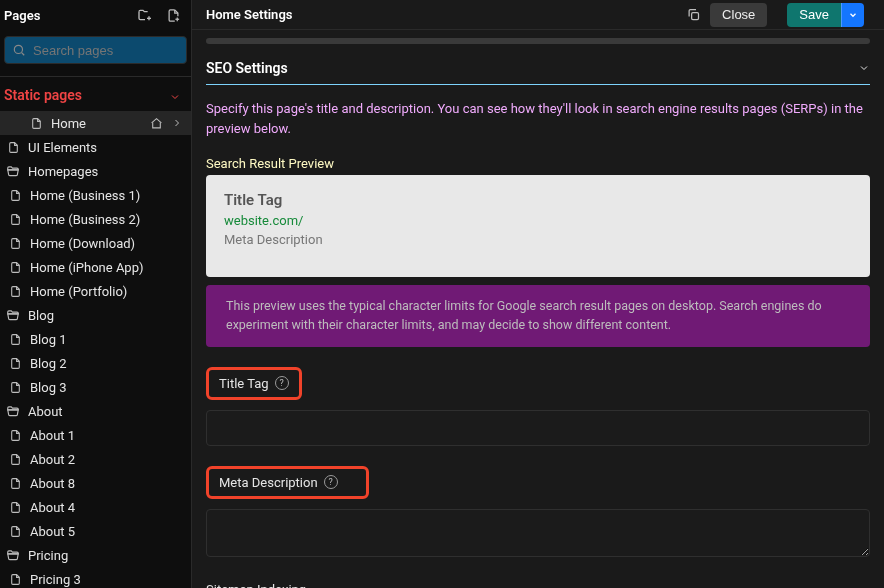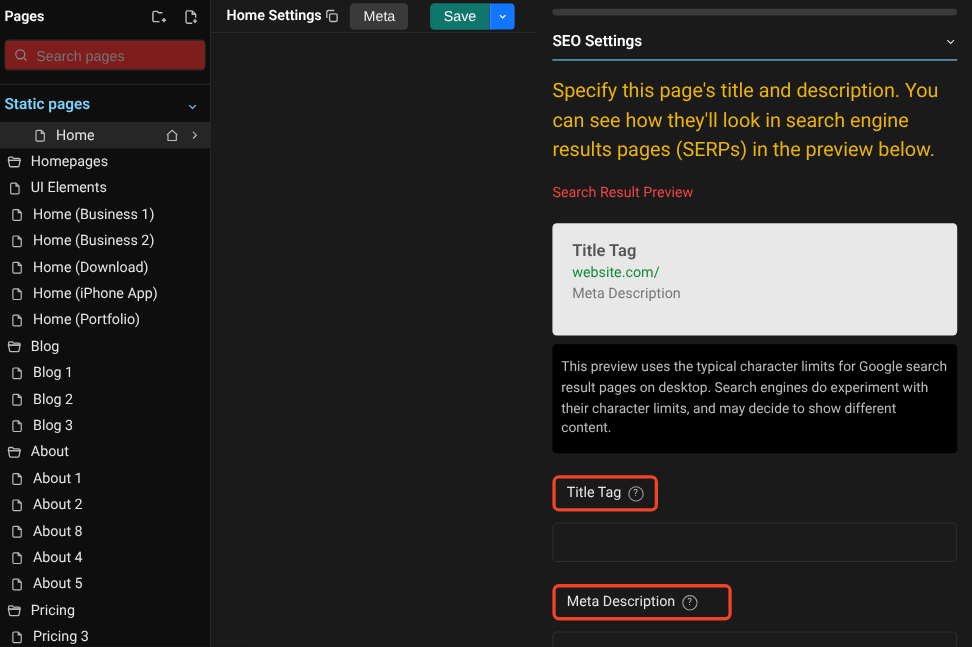--- a/index.html
+++ b/index.html
@@ -33,35 +33,35 @@
   .sidebar-header .title {
     font-weight: 600;
     font-size: 13px;
     color: #fff;
   }
   .header-icons { display: flex; gap: 12px; }
   .icon-btn { width: 16px; height: 16px; display:flex; align-items:center; justify-content:center; cursor:pointer; color:#bdbdbd; }
   .search-wrap { padding: 6px 4px; }
   .search-input {
     width: 100%; height: 28px;
-    background: #7f1d1d;
+    background: #0c4a6e;
     border: 1px solid #2b2b2b;
     border-radius: 4px;
     color: #ccc;
     padding: 0 8px 0 28px;
     font-size: 13px;
     outline: none;
   }
   .search-box { position: relative; }
   .search-box .s-icon { position:absolute; left:8px; top:50%; transform:translateY(-50%); color:#888; }
   .section-hr { height:1px; background:#2a2a2a; margin:6px 0 0; }
   .section-heading {
     display:flex; align-items:flex-end; justify-content:space-between;
     padding: 10px 10px 8px 4px;
-    font-weight:600; font-size:14px; color:#7dd3fc;
+    font-weight:600; font-size:14px; color:#ef4444;
   }
   .tree { flex:1; overflow-y:auto; overflow-x:hidden; padding-bottom:8px;}
   .row {
     display:flex; align-items:center; gap:8px;
     height:24px; padding:0 8px; color:#e5e5e5;
     cursor:pointer; border-radius:0;
   }
   .row.lvl0 { padding-left: 6px; }
   .row.lvl1 { } 
   .row.selected { background:#262626;padding-left:29px; }
@@ -69,21 +69,21 @@
   .row .label { flex:1; white-space:nowrap; overflow:hidden; text-overflow:ellipsis; font-size:13px; }
   .row .trailing { display:flex; gap:8px; color:#bdbdbd; }
   .row.folder .icon { color:#bdbdbd; }
   .row.group { padding-left:6px; }
   .tree::-webkit-scrollbar { width: 8px; }
   .tree::-webkit-scrollbar-thumb { background:#2e2e2e; border-radius:4px; }
   .tree::-webkit-scrollbar-track { background:transparent; }
 
   
   .main {
-    flex:1; display:flex; flex-direction:row; background:#1a1a1a; min-width:0;
+    flex:1; display:flex; flex-direction:column; background:#1a1a1a; min-width:0;
     position: relative;
   }
   .main-header {
     height:30px; display:flex; align-items:center; justify-content:space-between;
     padding: 0 8px 0 14px; border-bottom:1px solid #2a2a2a;
   }
   .main-header .title { font-weight:600; font-size:13px; color:#fff; }
   .main-header .actions { display:flex; align-items:center; gap:8px; }
   .copy-icon { width:18px; height:18px; color:#bdbdbd; cursor:pointer; display:flex; align-items:center; justify-content:center; }
   .btn {
@@ -104,30 +104,30 @@
   .content::-webkit-scrollbar-thumb { background:#4a4a4a; border-radius:4px; }
   .content::-webkit-scrollbar-track { background:transparent; }
 
   .fake-scroll { height: 6px; background: #3a3a3a; border-radius: 3px; margin: 0 0 8px 0; }
   .section-title-row {
     display:flex; align-items:center; justify-content:space-between;
     padding: 8px 0 8px 0; border-bottom:1px solid #7dd3fc; cursor:pointer;
   }
   .section-title { font-weight:600; font-size:14px; color:#fff; }
   .section-body { padding-top: 14px; }
-  .desc { color:#eab308; font-size:18px; line-height:1.5; }
-  .sub-label { color:#ef4444; font-size:13px; margin-top:18px; margin-bottom:20px; }
+  .desc { color:#f0abfc; font-size:13px; line-height:1.5; }
+  .sub-label { color:#fef9c3; font-size:13px; margin-top:18px; margin-bottom:4px; }
   .serp {
     background:#e8e8e8; border-radius:4px; padding:16px 18px 30px; color:#333;
   }
   .serp .title { font-size:15px; font-weight:600; color:#555; }
   .serp .url { font-size:13px; color:#168a3a; margin-top:4px; }
   .serp .meta { font-size:13px; color:#777; margin-top:4px; }
   .note {
-    background:#000000; border-radius:4px; padding:12px 8px; color:#bdbdbd; font-size:12.5px; line-height:1.5; margin-top:8px;
+    background:#701a75; border-radius:4px; padding:12px 20px; color:#bdbdbd; font-size:12.5px; line-height:1.5; margin-top:8px;
   }
   .field-label-row { display:flex; align-items:center; gap:6px; margin-top:20px; }
   .field-label { font-size:13px; color:#e5e5e5; }
   .help-icon { width:14px; height:14px; border:1px solid #9a9a9a; border-radius:50%; display:flex; align-items:center; justify-content:center; font-size:9px; color:#bdbdbd; }
   .highlight {
     border:3px solid #f1432a; border-radius:6px; padding:6px 10px; display:inline-flex; align-items:center; gap:6px;
   }
   .highlight.wide { padding:6px 28px 6px 10px; }
   .text-input, .textarea {
     width:100%; background:#1b1b1b; border:1px solid #2f2f2f; border-radius:4px;
@@ -204,38 +204,38 @@
             </svg>
         </span>
         <span>
           <svg width="12" height="12" viewBox="0 0 24 24" fill="none" stroke="currentColor" stroke-width="2">
               <polyline points="9 18 15 12 9 6"></polyline>
             </svg>
         </span>
       </span>
     </div>
 
+    <div class="row lvl0">
+      <span class="icon">
+        <svg width="13" height="13" viewBox="0 0 24 24" fill="none" stroke="currentColor" stroke-width="2">
+            <path d="M14 3H7a2 2 0 0 0-2 2v14a2 2 0 0 0 2 2h10a2 2 0 0 0 2-2V8z"></path>
+            <path d="M14 3v5h5"></path>
+          </svg>
+      </span>
+      <span class="label">UI Elements</span>
+    </div>
+
     <div class="row group folder">
       <span class="icon">
         <svg width="14" height="14" viewBox="0 0 24 24" fill="none" stroke="currentColor" stroke-width="2">
             <path d="M3 7a2 2 0 0 1 2-2h4l2 2h8a2 2 0 0 1 2 2v1H3z"></path>
             <path d="M3 10h18l-1.5 8a2 2 0 0 1-2 2H6.5a2 2 0 0 1-2-2z"></path>
           </svg>
       </span>
       <span class="label">Homepages</span>
-    </div>
-
-    <div class="row lvl0">
-      <span class="icon">
-        <svg width="13" height="13" viewBox="0 0 24 24" fill="none" stroke="currentColor" stroke-width="2">
-            <path d="M14 3H7a2 2 0 0 0-2 2v14a2 2 0 0 0 2 2h10a2 2 0 0 0 2-2V8z"></path>
-            <path d="M14 3v5h5"></path>
-          </svg>
-      </span>
-      <span class="label">UI Elements</span>
     </div>
     <div id="home-children">
         <div class="row lvl1">
     <span class="icon">
       <svg width="13" height="13" viewBox="0 0 24 24" fill="none" stroke="currentColor" stroke-width="2">
               <path d="M14 3H7a2 2 0 0 0-2 2v14a2 2 0 0 0 2 2h10a2 2 0 0 0 2-2V8z"></path>
               <path d="M14 3v5h5"></path>
             </svg>
     </span>
     <span class="label">Home (Business 1)</span>
@@ -400,21 +400,21 @@
 <main class="main">
   <div class="main-header">
     <div class="title">Home Settings</div>
     <div class="actions">
       <span class="copy-icon">
         <svg width="15" height="15" viewBox="0 0 24 24" fill="none" stroke="currentColor" stroke-width="2">
             <rect x="9" y="9" width="11" height="11" rx="2"></rect>
             <path d="M5 15V6a2 2 0 0 1 2-2h9"></path>
           </svg>
       </span>
-      <button class="btn close">Meta</button>
+      <button class="btn close">Close</button>
       <div class="btn save-wrap">
         <button class="btn save">Save</button>
         <button class="btn save-caret">
           <svg width="10" height="10" viewBox="0 0 24 24" fill="none" stroke="currentColor" stroke-width="3">
               <polyline points="6 9 12 15 18 9"></polyline>
             </svg>
         </button>
       </div>
     </div>
   </div>

